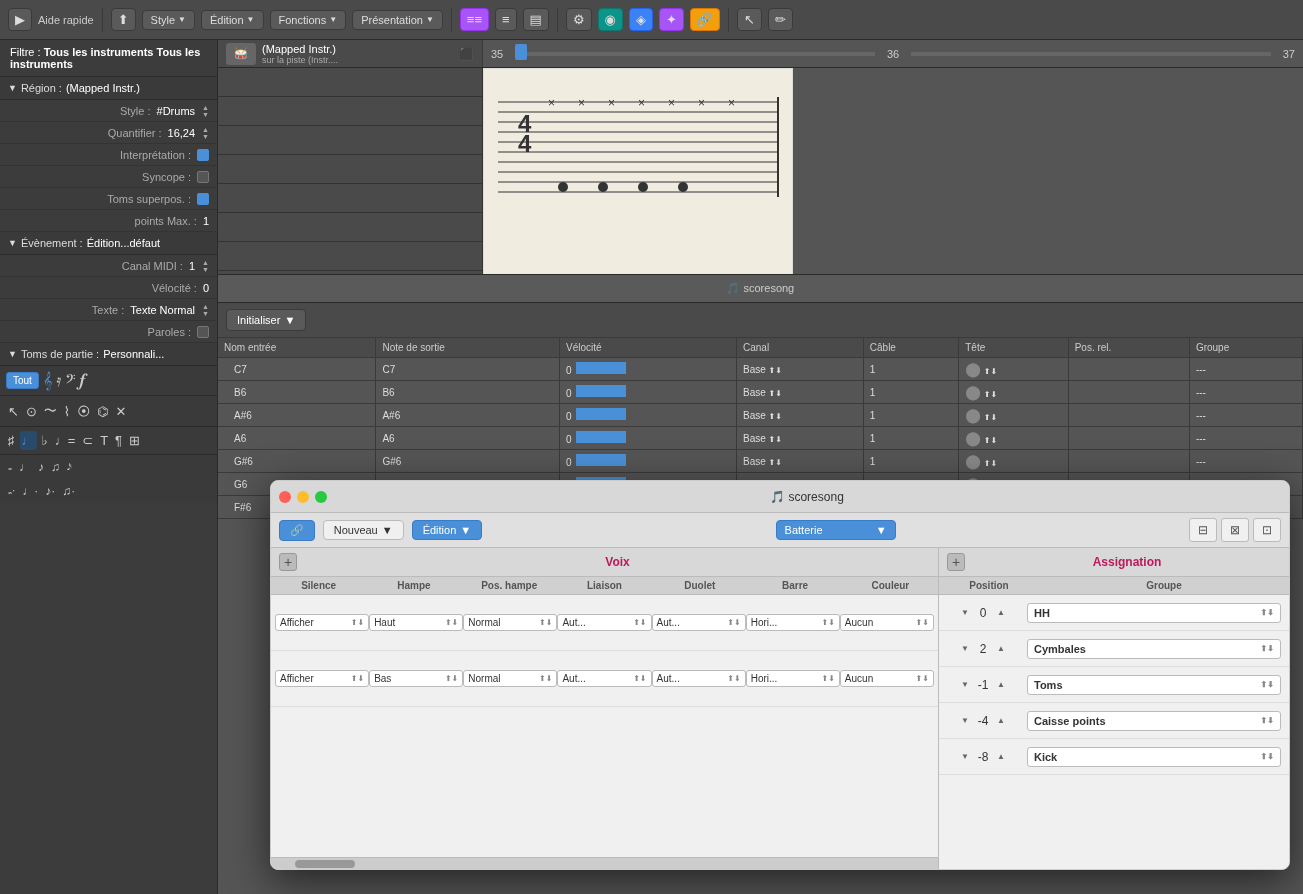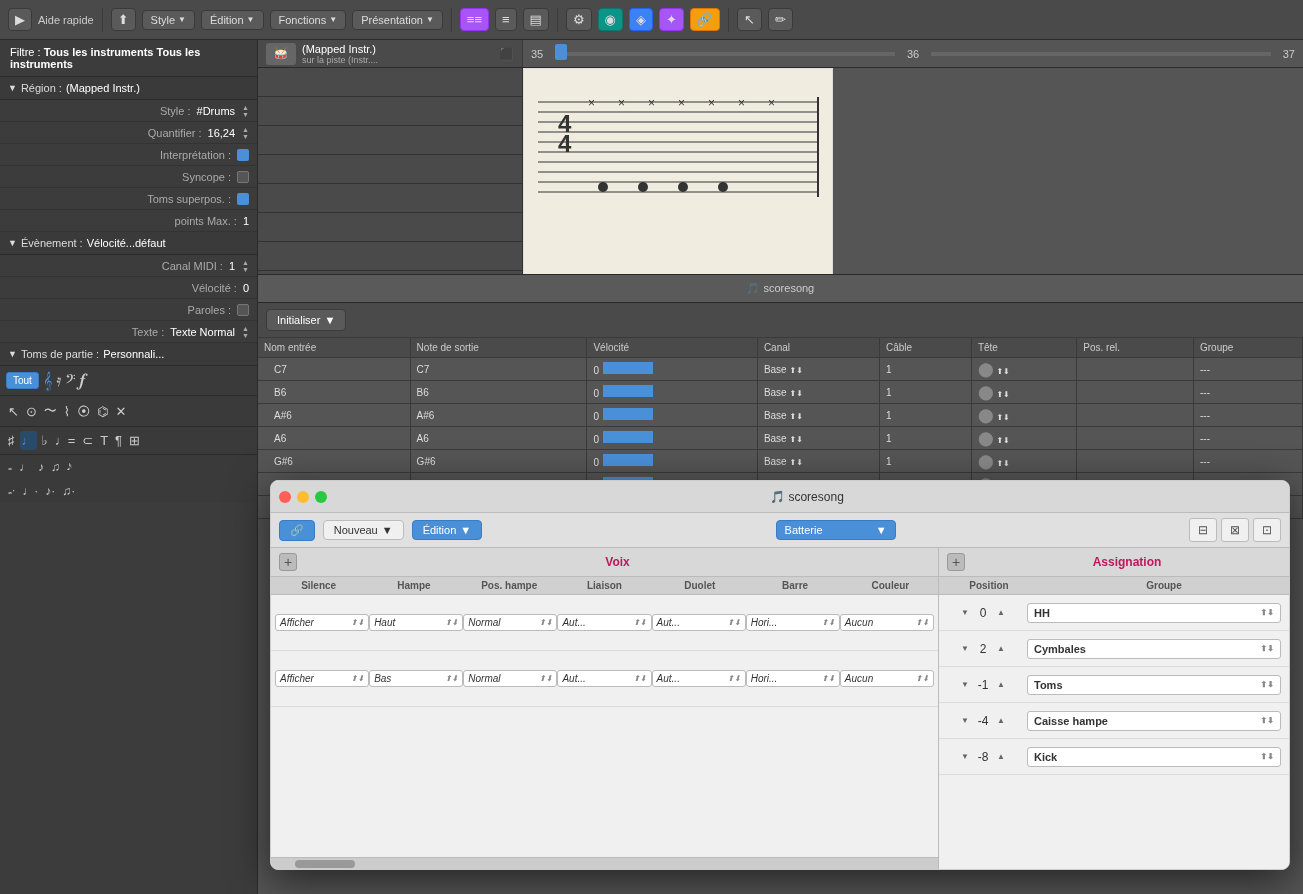--- a/index.html
+++ b/index.html
@@ -26,21 +26,21 @@
     .toolbar-btn-blue { background: #3b82f6; border-color: #2563eb; }
     .toolbar-btn-teal { background: #0d9488; border-color: #0f766e; }
     .toolbar-btn-amber { background: #f59e0b; border-color: #d97706; }
     .toolbar-divider { width: 1px; height: 24px; background: #3a3a3a; margin: 0 2px; }
 
     
     .main-layout { display: flex; height: calc(894px - 40px); }
 
     
     .left-panel {
-      width: 258px; background: #3c3c3c; border-right: 1px solid #2a2a2a;
+      width: 218px; background: #3c3c3c; border-right: 1px solid #2a2a2a;
       overflow-y: auto; flex-shrink: 0;
     }
     .left-panel-header {
       padding: 6px 10px; border-bottom: 1px solid #2a2a2a;
       color: #ccc; font-size: 11px;
     }
     .left-panel-header span { color: #fff; }
     .section-header {
       display: flex; align-items: center; padding: 5px 8px;
       color: #ddd; font-size: 11px; background: #3a3a3a;
@@ -204,21 +204,21 @@
       cursor: pointer; font-size: 14px; color: #555; margin-right: 8px;
     }
     .section-title { flex: 1; text-align: center; color: #be185d; font-size: 12px; font-weight: 600; }
 
     .col-headers {
       display: flex; align-items: center; background: #d0d0d0;
       border-bottom: 1px solid #bbb; padding: 3px 0;
     }
     .col-header { color: #555; font-size: 10px; font-weight: 600; text-align: center; flex: 1; padding: 0 12px; }
 
-    .voix-rows { flex: 1; overflow-y: auto; background: #f0f0f0; font-style: italic; }
+    .voix-rows { flex: 1; overflow-y: auto; background: #f0f0f0; }
     .voix-row { display: flex; align-items: center; padding: 6px 4px; border-bottom: 1px solid #ddd; min-height: 56px; }
     .voix-cell { flex: 1; display: flex; align-items: center; justify-content: center; }
     .voix-select {
       background: #fff; border: 1px solid #bbb; border-radius: 3px;
       color: #333; font-size: 10px; padding: 2px 4px; width: 100%;
       display: flex; align-items: center; justify-content: space-between; cursor: pointer;
     }
     .voix-select-arrows { font-size: 8px; color: #888; }
 
     .assign-rows { flex: 1; overflow-y: auto; background: #f0f0f0; }
@@ -344,52 +344,52 @@
     <div class="prop-row">
       <span class="prop-label">points Max. :</span>
       <div class="prop-value">
         <span>1</span>
       </div>
     </div>
 
     <div class="section-header">
       <span class="chevron">▼</span>
       <span>Évènement :</span>
-      <span style="color:#fff;margin-left:4px">Vélocité...défaut</span>
+      <span style="color:#fff;margin-left:4px">Édition...défaut</span>
     </div>
     <div class="prop-row">
       <span class="prop-label">Canal MIDI :</span>
       <div class="prop-value">
         <span>1</span>
         <div class="stepper-arrows">
             <span>▲</span>
             <span>▼</span>
           </div>
       </div>
     </div>
     <div class="prop-row">
       <span class="prop-label">Vélocité :</span>
       <div class="prop-value">
         <span>0</span>
       </div>
     </div>
     <div class="prop-row">
-      <span class="prop-label">Paroles :</span>
-      <div class="prop-value">
-        <span class="checkbox-empty"></span>
-      </div>
-    </div>
-    <div class="prop-row">
       <span class="prop-label">Texte :</span>
       <div class="prop-value">
         <span>Texte Normal</span>
         <div class="stepper-arrows">
             <span>▲</span>
             <span>▼</span>
           </div>
+      </div>
+    </div>
+    <div class="prop-row">
+      <span class="prop-label">Paroles :</span>
+      <div class="prop-value">
+        <span class="checkbox-empty"></span>
       </div>
     </div>
 
     <div class="section-header">
       <span class="chevron">▼</span>
       <span>Toms de partie :</span>
       <span style="color:#fff;margin-left:4px">Personnali...</span>
     </div>
 
     <div class="zone-toolbar">
@@ -845,21 +845,21 @@
             <div class="pos-arrows">
               <span class="pos-arrow">▼</span>
             </div>
             <span class="pos-value">-4</span>
             <div class="pos-arrows">
               <span class="pos-arrow">▲</span>
             </div>
           </div>
           <div class="assign-group">
             <div class="assign-select">
-              <span>Caisse hampe</span>
+              <span>Caisse points</span>
               <span style="font-size:8px;color:#888">⬆⬇</span>
             </div>
           </div>
         </div>
 
         <div class="assign-row">
           <div class="assign-pos">
             <div class="pos-arrows">
               <span class="pos-arrow">▼</span>
             </div>

